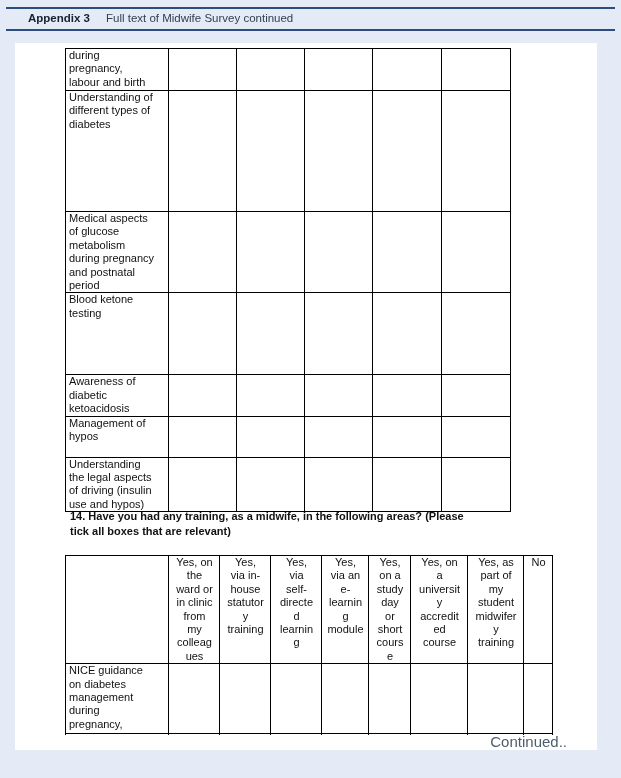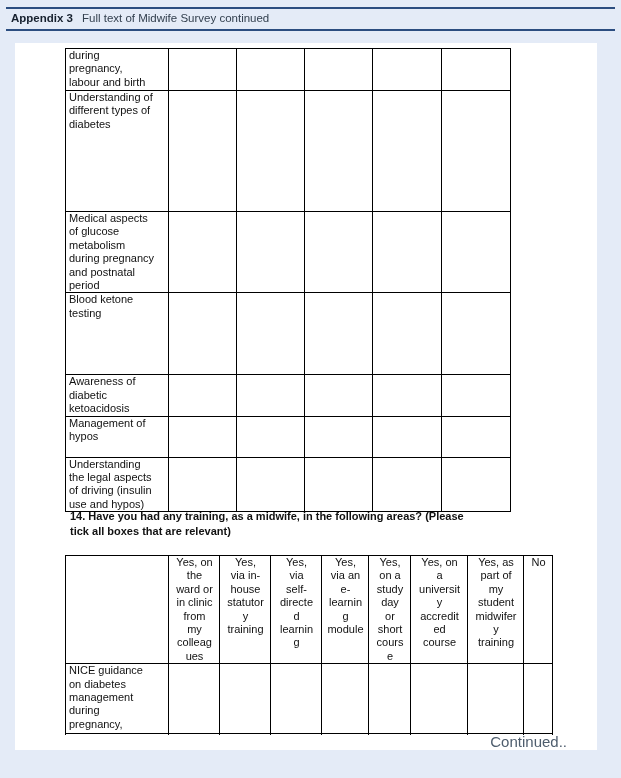--- a/index.html
+++ b/index.html
@@ -11,22 +11,22 @@
     overflow:hidden;
   }
   .top-rule{
     position:absolute;left:6px;top:7px;width:609px;height:2px;
     background:#2b4d80;
   }
   .header-band{
     position:absolute;left:6px;top:11px;width:609px;height:16px;
     font-size:11.5px;line-height:15px;
   }
-  .hdr-bold{font-weight:bold;color:#16202e;margin-left:5px;}
-  .hdr-sub{color:#33404f;margin-left:9px;}
+  .hdr-bold{font-weight:bold;color:#16202e;margin-left:22px;}
+  .hdr-sub{color:#33404f;margin-left:16px;}
   .bottom-rule{
     position:absolute;left:6px;top:29px;width:609px;height:1.5px;
     background:#2b4d80;
   }
   .content{
     position:absolute;left:15px;top:43px;width:582px;height:707px;
     background:#ffffff;
   }
   table{
     border-collapse:collapse;

